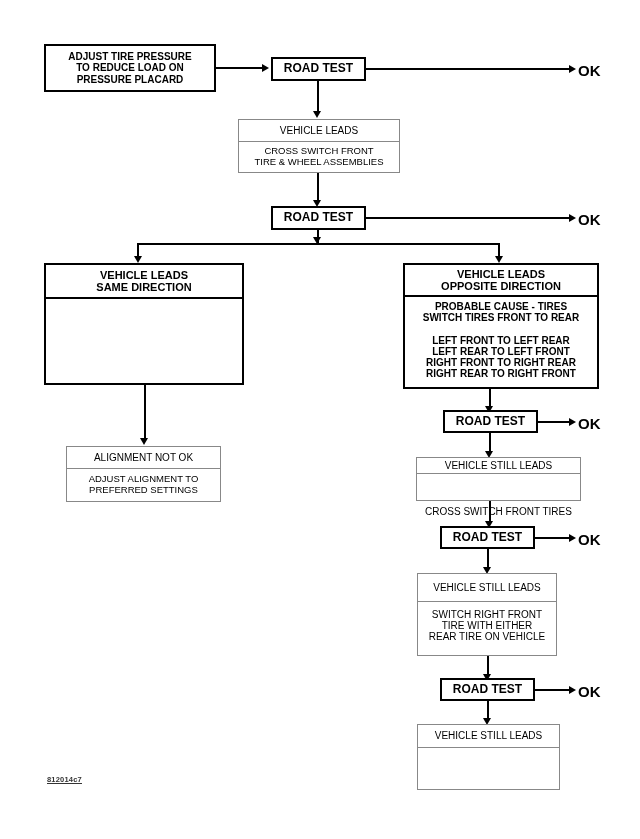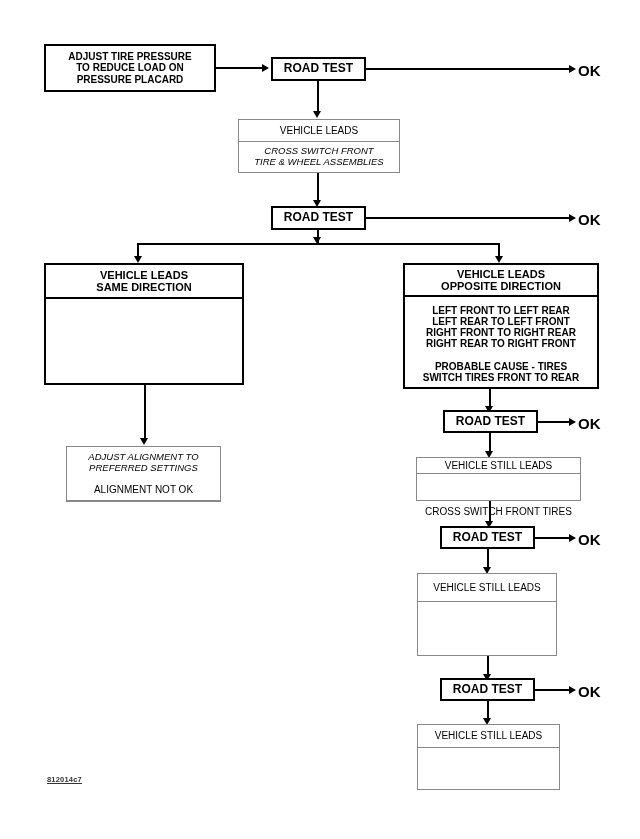--- a/index.html
+++ b/index.html
@@ -35,21 +35,21 @@
     text-align: center;
     line-height: 1.12;
     white-space: pre-line;
     padding: 2px 3px;
   }
   .cell.div-heavy { border-bottom: 2px solid #000; }
   .cell.div-light { border-bottom: 1px solid #888; }
 
   .t-bold    { font-weight: bold; }
   .t-norm    { font-weight: normal; }
-  .fs9b  { font-size: 9.5px; font-style: italic; }
+  .fs9b  { font-size: 9.5px; }
   .fs10  { font-size: 10px; }
   .fs11  { font-size: 11px; }
   .fs12  { font-size: 12px; }
 
   
   .ln {
     position: absolute;
     background: #000;
   }
   .ln.v { width: 2px; }
@@ -145,34 +145,34 @@
 
   <div class="box heavy" style="left:44px; top:263px; width:200px; height:122px;">
     <div class="cell div-heavy t-bold fs11" style="height:34px;">VEHICLE LEADS
 SAME DIRECTION</div>
   </div>
 
   <div class="ln thin v" style="left:144px; top:385px; height:56px;"></div>
   <div class="arr down" style="left:140px; top:438px;"></div>
 
   <div class="box light" style="left:66px; top:446px; width:155px; height:56px;">
+    <div class="cell div-light t-norm fs10" style="height:22px;">ALIGNMENT NOT OK</div>
     <div class="cell t-norm fs9b" style="flex:1;">ADJUST ALIGNMENT TO
 PREFERRED SETTINGS</div>
-    <div class="cell div-light t-norm fs10" style="height:22px;">ALIGNMENT NOT OK</div>
   </div>
 
   <div class="box heavy" style="left:403px; top:263px; width:196px; height:126px;">
     <div class="cell div-heavy t-bold fs11" style="height:32px;">VEHICLE LEADS
 OPPOSITE DIRECTION</div>
+    <div class="cell t-bold fs10" style="height:30px;">PROBABLE CAUSE - TIRES
+SWITCH TIRES FRONT TO REAR</div>
     <div class="cell t-bold fs10" style="flex:1;">LEFT FRONT TO LEFT REAR
 LEFT REAR TO LEFT FRONT
 RIGHT FRONT TO RIGHT REAR
 RIGHT REAR TO RIGHT FRONT</div>
-    <div class="cell t-bold fs10" style="height:30px;">PROBABLE CAUSE - TIRES
-SWITCH TIRES FRONT TO REAR</div>
   </div>
 
   <div class="ln v" style="left:489px; top:389px; height:20px;"></div>
   <div class="arr down" style="left:485px; top:406px;"></div>
 
   <div class="box heavy" style="left:443px; top:410px; width:95px; height:23px;">
     <div class="cell t-bold fs12" style="flex:1;">ROAD TEST</div>
   </div>
 
   <div class="ln h" style="left:538px; top:421px; width:31px;"></div>
@@ -196,20 +196,23 @@
 
   <div class="ln h" style="left:535px; top:537px; width:34px;"></div>
   <div class="arr right" style="left:569px; top:533.5px;"></div>
   <div class="oklabel" style="left:578px; top:531px;">OK</div>
 
   <div class="ln v" style="left:487px; top:549px; height:21px;"></div>
   <div class="arr down" style="left:483px; top:567px;"></div>
 
   <div class="box light" style="left:417px; top:573px; width:140px; height:83px;">
     <div class="cell div-light t-norm fs10" style="height:28px;">VEHICLE STILL LEADS</div>
+    <div class="cell t-norm fs10" style="flex:1; padding-bottom:8px;">SWITCH RIGHT FRONT
+TIRE WITH EITHER
+REAR TIRE ON VEHICLE</div>
   </div>
 
   <div class="ln v" style="left:487px; top:656px; height:21px;"></div>
   <div class="arr down" style="left:483px; top:674px;"></div>
 
   <div class="box heavy" style="left:440px; top:678px; width:95px; height:23px;">
     <div class="cell t-bold fs12" style="flex:1;">ROAD TEST</div>
   </div>
 
   <div class="ln h" style="left:535px; top:689px; width:34px;"></div>

